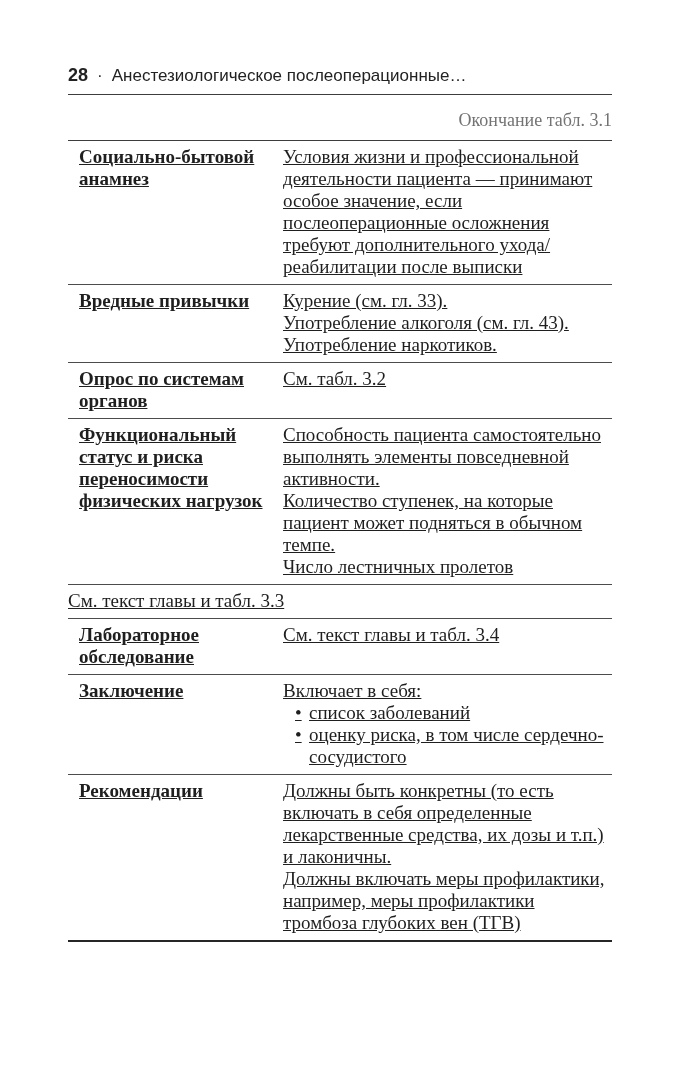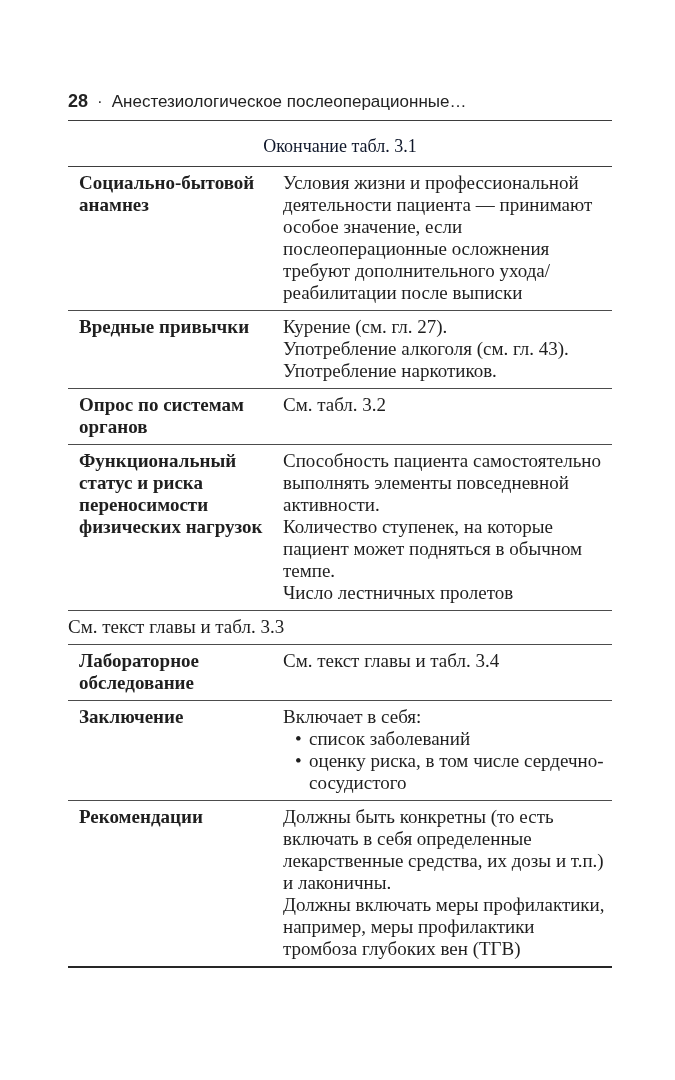--- a/index.html
+++ b/index.html
@@ -25,43 +25,43 @@
   .running-head {
     font-family: "Liberation Sans", sans-serif;
     font-size: 17px;
     line-height: 22px;
     color: #222222;
     padding-bottom: 7px;
     border-bottom: 1.5px solid #3d3d3d;
     display: flex;
     align-items: baseline;
     white-space: nowrap;
-    margin-top: 26px;
   }
   .running-head .pagenum {
     font-weight: 700;
     font-size: 18px;
   }
   .running-head .sep {
     margin: 0 9px;
     font-size: 17px;
     color: #333333;
   }
   
   .caption {
     font-size: 18px;
     line-height: 22px;
-    text-align: center;
+    text-align: right;
     margin: 14px 0 9px 0;
-    color: #0f172a;
+    color: #737373;
   }
   
   .review-table {
     border-top: 1.5px solid #3d3d3d;
     width: 100%;
+    text-decoration: underline;
   }
   .trow {
     display: flex;
     border-bottom: 1px solid #4c4c4c;
     padding: 5px 0 6px 0;
   }
   .trow:last-child {
     border-bottom: 2.5px solid #262626;
   }
   .term {
@@ -107,21 +107,21 @@
   <div class="review-table">
       <div class="trow">
         <div class="term">Социально-бытовой анамнез</div>
         <div class="content">
           <div class="text-line">Условия жизни и профессиональной деятельности пациента — принимают особое значение, если послеоперационные осложнения требуют дополнительного ухода/реабилитации после выписки</div>
         </div>
       </div>
       <div class="trow">
         <div class="term">Вредные привычки</div>
         <div class="content">
-          <div class="text-line">Курение (см. гл. 27).</div>
+          <div class="text-line">Курение (см. гл. 33).</div>
           <div class="text-line">Употребление алкоголя (см. гл. 43).</div>
           <div class="text-line">Употребление наркотиков.</div>
         </div>
       </div>
       <div class="trow">
         <div class="term">Опрос по системам органов</div>
         <div class="content">
           <div class="text-line">См. табл. 3.2</div>
         </div>
       </div>

